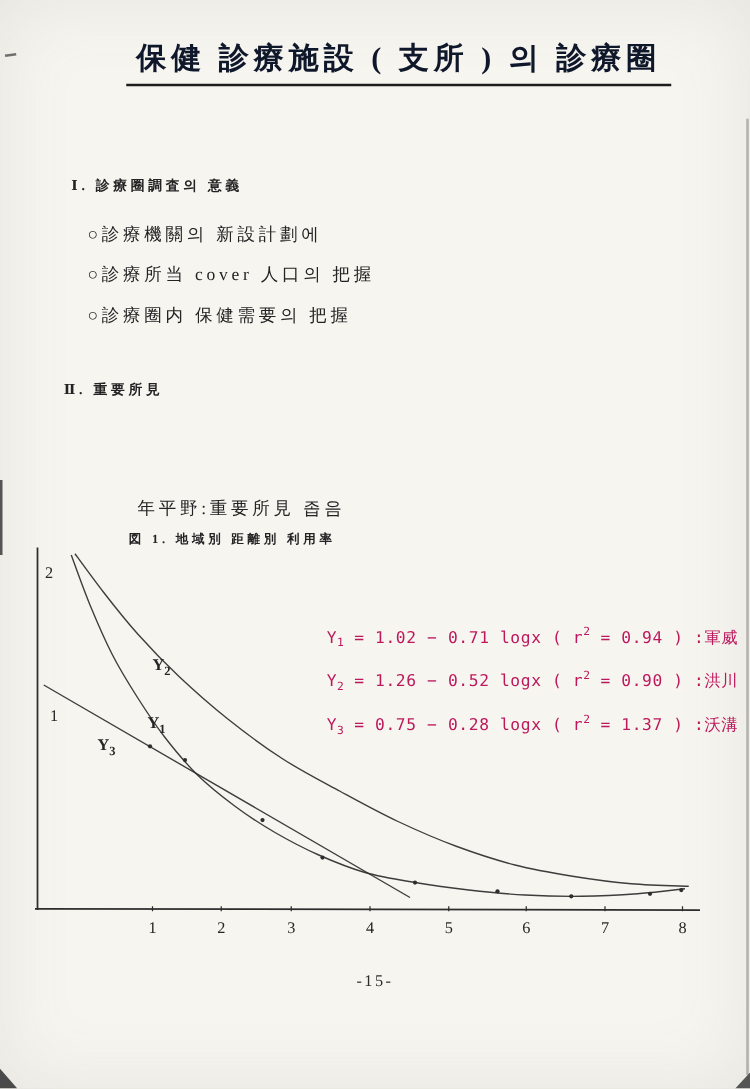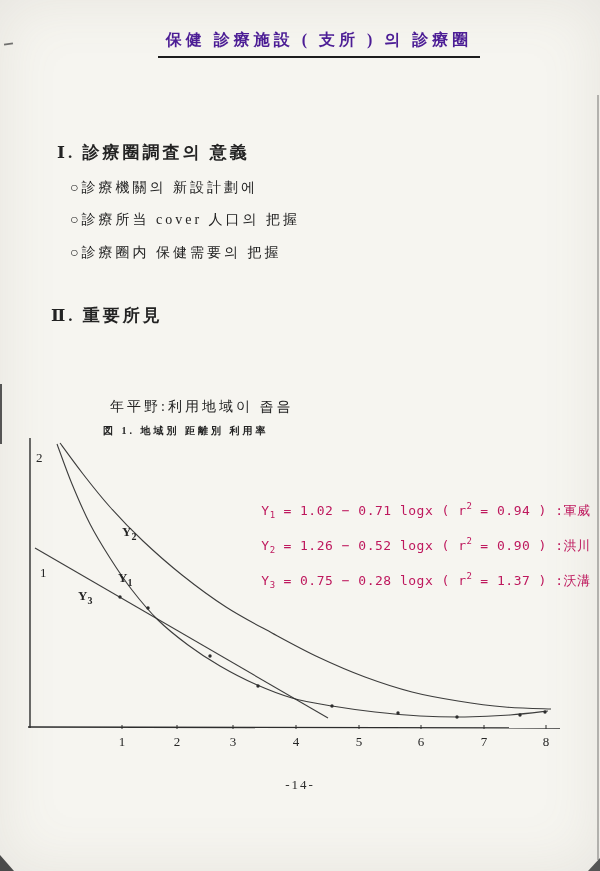--- a/index.html
+++ b/index.html
@@ -8,25 +8,25 @@
     background:#f6f5f0;
     box-shadow:inset 0 0 60px rgba(120,115,100,0.12);
     overflow:hidden;
     font-family:"Liberation Serif","DejaVu Serif",serif;
     color:#232323;
   }
   .abs{position:absolute;}
   
   .title-wrap{top:30px;left:0;right:0;text-align:center;padding-left:38px;}
   .title{
-    display:inline-block;font-size:16px;font-weight:bold;letter-spacing:4px;
-    padding:0 8px 5px 8px;border-bottom:2.5px solid #1d1d1d;color:#4c1d95;
+    display:inline-block;font-size:24px;font-weight:bold;letter-spacing:4px;
+    padding:0 8px 5px 8px;border-bottom:2.5px solid #1d1d1d;color:#0f172a;
   }
   
-  .h1{font-size:17px;font-weight:bold;letter-spacing:3px;}
+  .h1{font-size:11px;font-weight:bold;letter-spacing:3px;}
   .bullet{font-size:14px;letter-spacing:3px;}
   .line{font-size:14px;letter-spacing:3px;}
   .caption{font-size:10px;letter-spacing:3px;font-weight:bold;}
   .pagenum{left:0;right:0;top:777px;text-align:center;font-size:13px;letter-spacing:2px;color:#2c2c2c;}
   
   .equation{
     font-family:"DejaVu Sans Mono","Liberation Mono",monospace;
     font-size:13px;letter-spacing:0.5px;white-space:pre;color:#be185d;left:228px;
   }
   .equation sub{font-size:9px;vertical-align:-3px;letter-spacing:0;}
@@ -52,21 +52,21 @@
   <div class="abs title-wrap">
     <span class="title">保健 診療施設 ( 支所 ) 의  診療圈</span>
   </div>
 
   <div class="abs h1" style="left:57px;top:141px;">Ⅰ. 診療圈調査의  意義</div>
   <div class="abs bullet" style="left:70px;top:179px;">○診療機關의  新設計劃에</div>
   <div class="abs bullet" style="left:70px;top:211px;">○診療所当  cover 人口의  把握</div>
   <div class="abs bullet" style="left:70px;top:244px;">○診療圈内  保健需要의  把握</div>
 
   <div class="abs h1" style="left:51px;top:304px;">Ⅱ. 重要所見</div>
-  <div class="abs line" style="left:110px;top:398px;">年平野:利用地域이  좁음</div>
+  <div class="abs line" style="left:110px;top:398px;">年平野:重要所見  좁음</div>
 
   <div class="abs caption" style="left:103px;top:424px;">図 1. 地域別  距離別  利用率</div>
 
   <div class="abs equation" style="top:486px;">
     <span>Y</span><sub>1</sub><span> = 1.02 − 0.71 logx ( r</span><sup>2</sup><span> = 0.94 ) :</span><span>軍威</span>
   </div>
   <div class="abs equation" style="top:521px;">
     <span>Y</span><sub>2</sub><span> = 1.26 − 0.52 logx ( r</span><sup>2</sup><span> = 0.90 ) :</span><span>洪川</span>
   </div>
   <div class="abs equation" style="top:556px;">
@@ -104,14 +104,14 @@
       <circle cx="332" cy="706" r="1.7" fill="#2d2d2d"></circle>
       <circle cx="398" cy="713" r="1.7" fill="#2d2d2d"></circle>
       <circle cx="457" cy="717" r="1.7" fill="#2d2d2d"></circle>
       <circle cx="520" cy="715" r="1.7" fill="#2d2d2d"></circle>
       <circle cx="545" cy="712" r="1.7" fill="#2d2d2d"></circle>
       <text x="122" y="536" class="clabel">Y<tspan dy="4" font-size="10">2</tspan></text>
       <text x="118" y="582" class="clabel">Y<tspan dy="4" font-size="10">1</tspan></text>
       <text x="78" y="600" class="clabel">Y<tspan dy="4" font-size="10">3</tspan></text>
     </svg>
 
-  <div class="abs pagenum">-14-</div>
+  <div class="abs pagenum">-15-</div>
 </div>
 
 </body></html>

